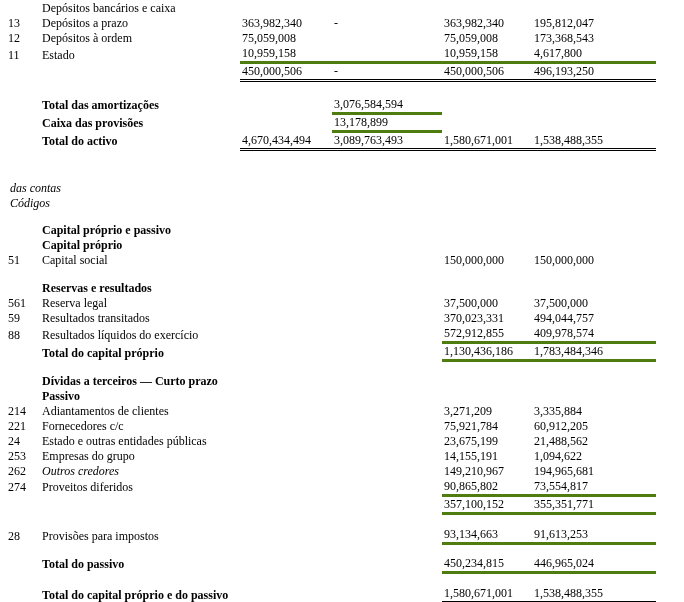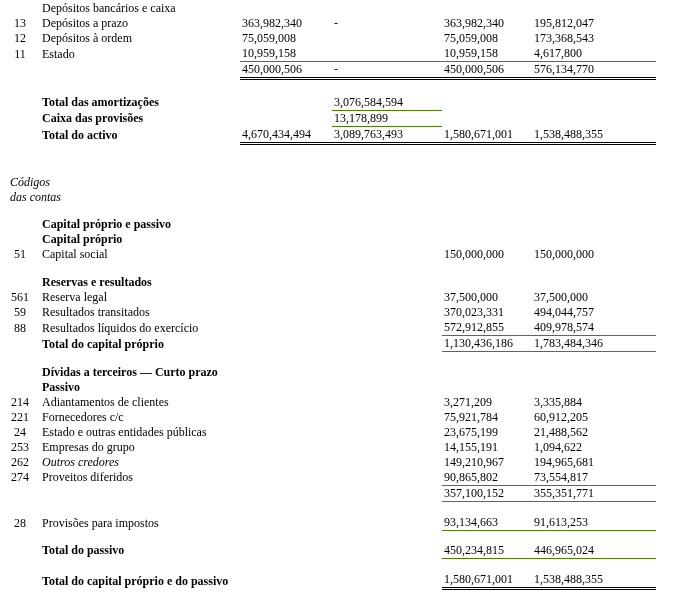--- a/index.html
+++ b/index.html
@@ -13,26 +13,26 @@
   .page { padding: 1px 0 0 6px; width: 684px; }
   table.sheet { border-collapse: collapse; table-layout: fixed; width: 678px; }
   td {
     padding: 0 2px;
     line-height: 15px;
     white-space: nowrap;
     vertical-align: bottom;
     font-size: 12px;
     overflow: visible;
   }
-  td.code { text-align: center; padding-right: 8px; }
+  td.code { text-align: left; padding-right: 8px; }
   td.num  { text-align: left; }
   .b { font-weight: bold; }
   .i { font-style: italic; }
   .lpad { padding-left: 4px; }
-  .ub  { border-bottom: 1px solid #4d7c0f; }
+  .ub  { border-bottom: 3px solid #4d7c0f; }
   .dub { border-bottom: 3px double #000; }
   tr.sp td { line-height: 1px; font-size: 1px; padding: 0; }
 </style>
 </head>
 <body>
 
 <div class="page">
 <table class="sheet">
 <colgroup>
   <col style="width:34px">
@@ -80,21 +80,21 @@
     <td class="num ub">4,617,800</td>
     <td></td>
   </tr>
 
   <tr>
     <td></td>
     <td></td>
     <td class="num dub">450,000,506</td>
     <td class="num dub">-</td>
     <td class="num dub">450,000,506</td>
-    <td class="num dub">576,134,770</td>
+    <td class="num dub">496,193,250</td>
     <td></td>
   </tr>
 
   <tr class="sp">
           <td colspan="7" style="height:16px"></td>
         </tr>
 
   <tr>
     <td></td>
     <td colspan="2" class="b">Total das amortizações</td>
@@ -119,25 +119,25 @@
     <td class="num dub">1,580,671,001</td>
     <td class="num dub">1,538,488,355</td>
     <td></td>
   </tr>
 
   <tr class="sp">
           <td colspan="7" style="height:32px"></td>
         </tr>
 
   <tr>
+    <td colspan="6" class="i lpad">das contas</td>
+    <td></td>
+  </tr>
+  <tr>
     <td colspan="6" class="i lpad">Códigos</td>
-    <td></td>
-  </tr>
-  <tr>
-    <td colspan="6" class="i lpad">das contas</td>
     <td></td>
   </tr>
 
   <tr class="sp">
           <td colspan="7" style="height:12px"></td>
         </tr>
 
   <tr>
     <td></td>
     <td colspan="5" class="b">Capital próprio e passivo</td>

